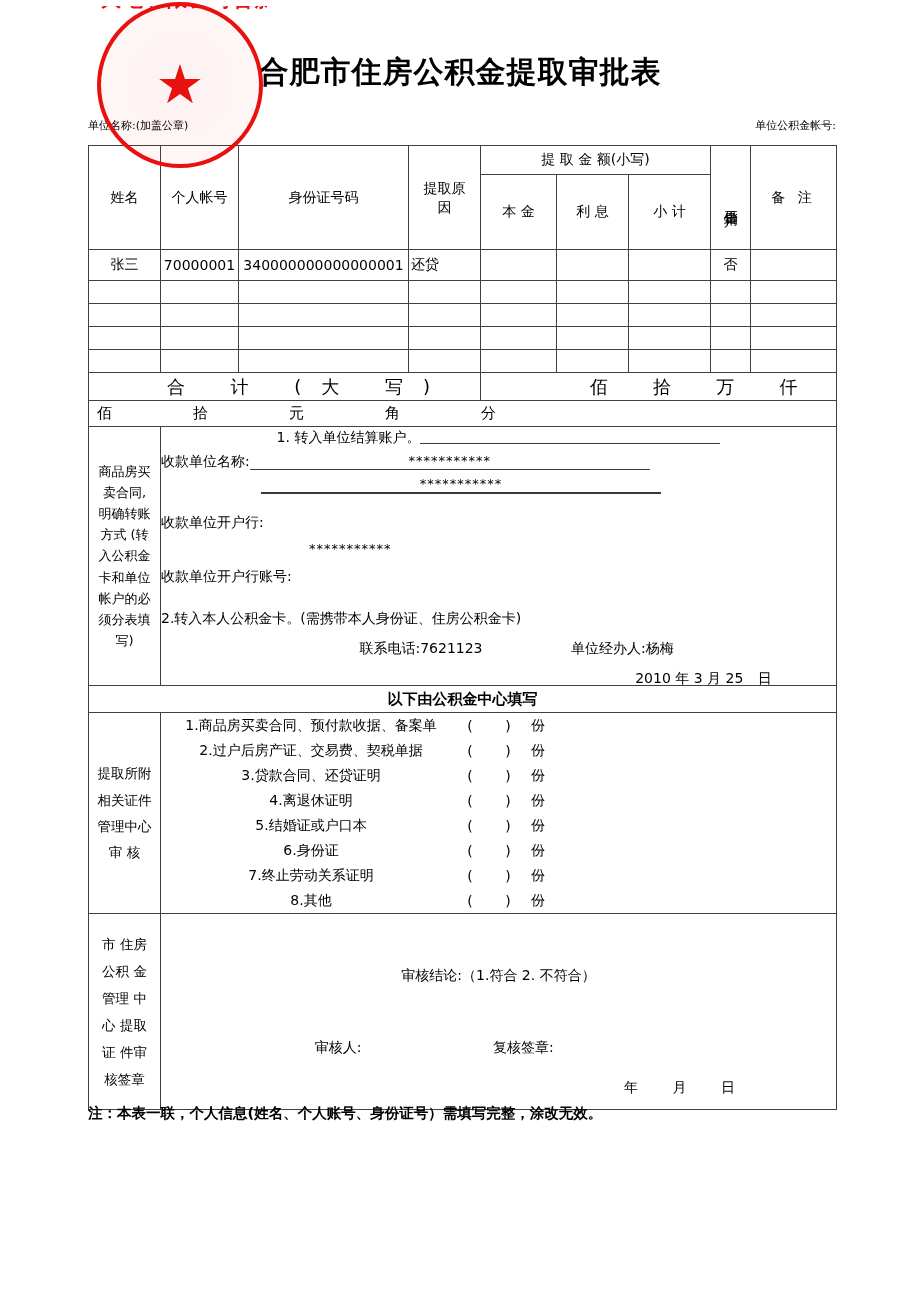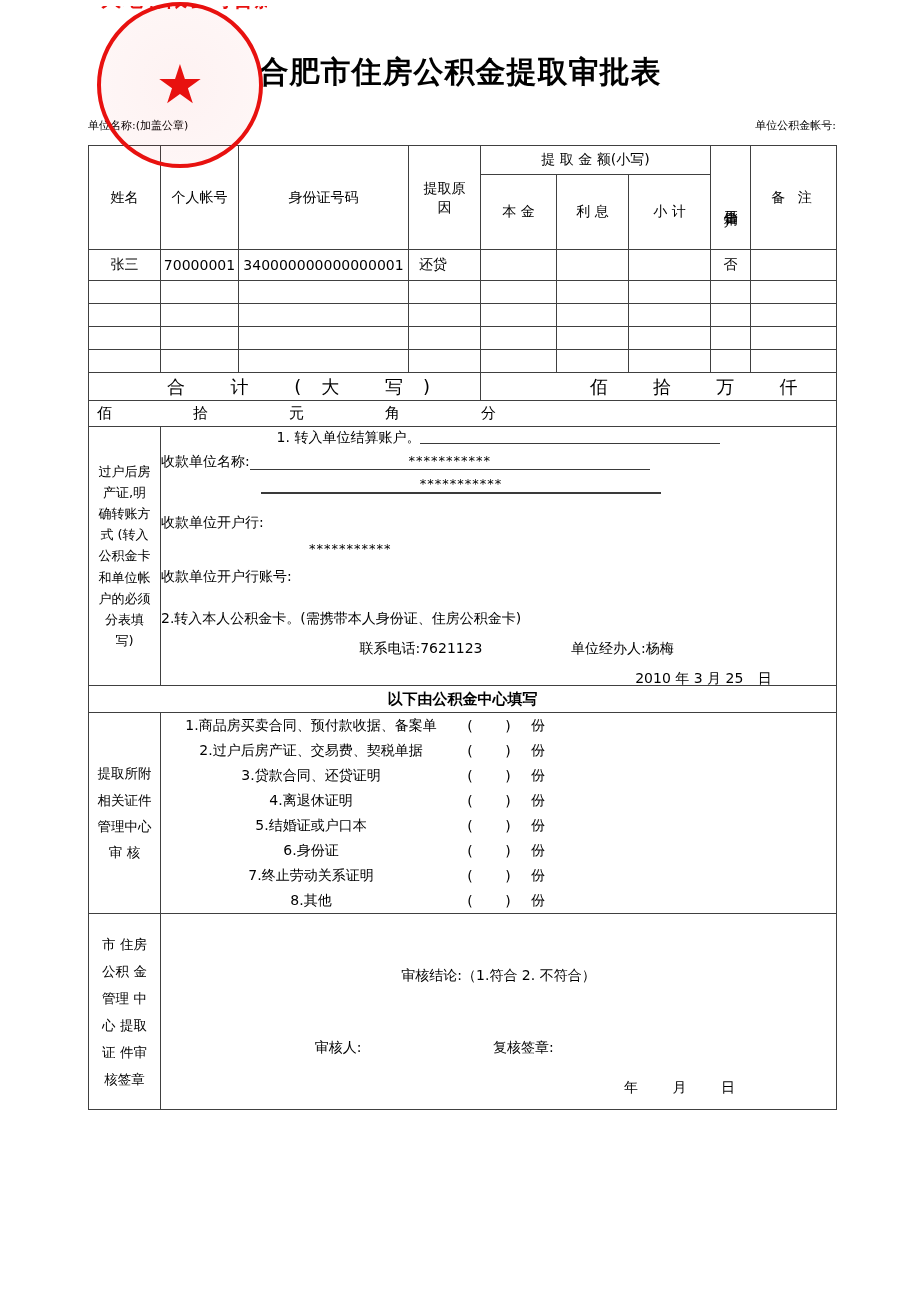--- a/index.html
+++ b/index.html
@@ -307,21 +307,21 @@
       <tr>
         <td style="height:74px">本 金</td>
         <td>利 息</td>
         <td>小 计</td>
       </tr>
 
       <tr class="data-row">
         <td>张三</td>
         <td>70000001</td>
         <td>340000000000000001</td>
-        <td style="text-align:left;padding-left:10px">还贷</td>
+        <td style="text-align:left;padding-left:2px">还贷</td>
         <td></td>
         <td></td>
         <td></td>
         <td>否</td>
         <td></td>
       </tr>
 
       <tr class="empty-row">
         <td></td>
           <td></td>
@@ -386,21 +386,21 @@
             <span>拾</span>
             <span>元</span>
             <span>角</span>
             <span>分</span>
           </div>
         </td>
       </tr>
 
       <tr>
         <td class="sec-label">
-          <div style="width:54px;margin:0 auto;">过户后房产证,明确转账方式 (转入公积金卡和单位帐户的必须分表填写)</div>
+          <div style="width:54px;margin:0 auto;">商品房买卖合同,明确转账方式 (转入公积金卡和单位帐户的必须分表填写)</div>
         </td>
         <td colspan="8" class="sec-body">
           <div class="line-1">
             <span>1. 转入单位结算账户。</span><span class="ul-wide" style="width:300px"></span>
           </div>
           <div class="row-line">
             <span>收款单位名称:</span>
             <span class="ul-wide" style="width:400px;text-align:center;">
               <span class="stars">***********</span>
             </span>
@@ -506,14 +506,15 @@
           <div class="date-line">
             <span>年</span>
             <span>月</span>
             <span>日</span>
           </div>
         </td>
       </tr>
     </tbody>
   </table>
 
+  <div class="footer-note">注：本表一联，个人信息(姓名、个人账号、身份证号）需填写完整，涂改无效。</div>
 
 </div>
 
 </body></html>

